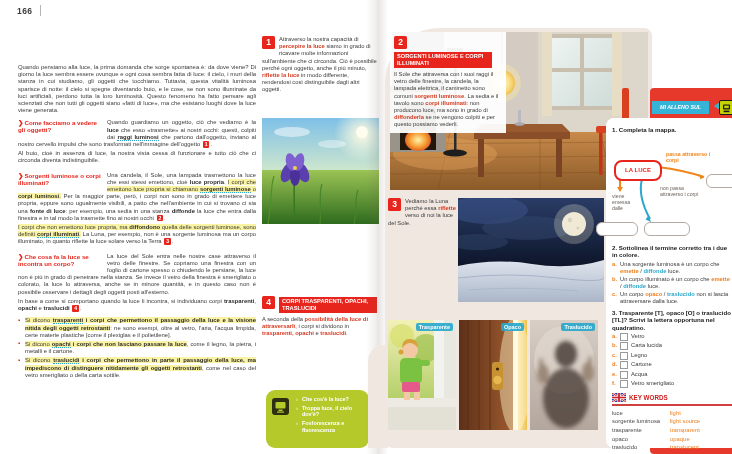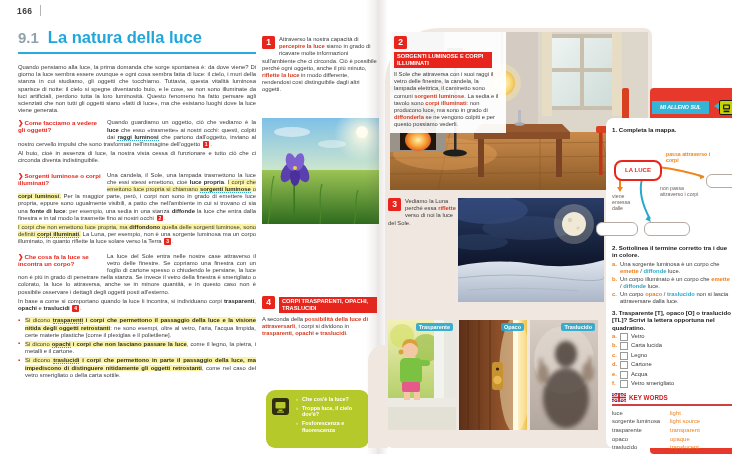--- a/index.html
+++ b/index.html
@@ -87,23 +87,20 @@
   .kwen{color:#ef8121;}
 </style>
 </head>
 <body>
 
 <div id="spread">
 
   <div class="abs" id="pn-left">166</div>
   <div class="abs" id="pn-left-bar"></div>
 
-  <div class="abs" id="title-block">
-    <span class="secnum">9.1</span><span class="title">La natura della luce</span>
-  </div>
 
   <div class="abs" id="textcol">
     <p class="para"><span>Quando pensiamo alla luce, la prima domanda che sorge spontanea è: da dove viene? Di giorno la luce sembra essere ovunque e ogni cosa sembra fatta di luce: il cielo, i muri della stanza in cui studiamo, gli oggetti che tocchiamo. Tuttavia, questa vitalità luminosa sparisce di notte: il cielo si spegne diventando buio, e le cose, se non sono illuminate da luci artificiali, perdono tutta la loro luminosità. Questo fenomeno ha fatto pensare agli scienziati che non tutti gli oggetti siano «fatti di luce», ma che esistano luoghi dove la luce viene generata.</span></p>
 
     <div class="section">
       <div class="shead"><span class="sarr">❯</span><span>Come facciamo a vedere gli oggetti?</span></div>
       <p class="para"><span>Quando guardiamo un oggetto, ciò che vediamo è la </span><span class="b">luce</span><span> che esso «trasmette» ai nostri occhi: questi, colpiti dai </span><span class="b u">raggi luminosi</span><span> che partono dall'oggetto, inviano al nostro cervello impulsi che sono trasformati nell'immagine dell'oggetto </span><span class="mk">1</span><span>.</span></p>
       <p class="para"><span>Al buio, cioè in assenza di luce, la nostra vista cessa di funzionare e tutto ciò che ci circonda diventa indistinguibile.</span></p>
     </div>
 

